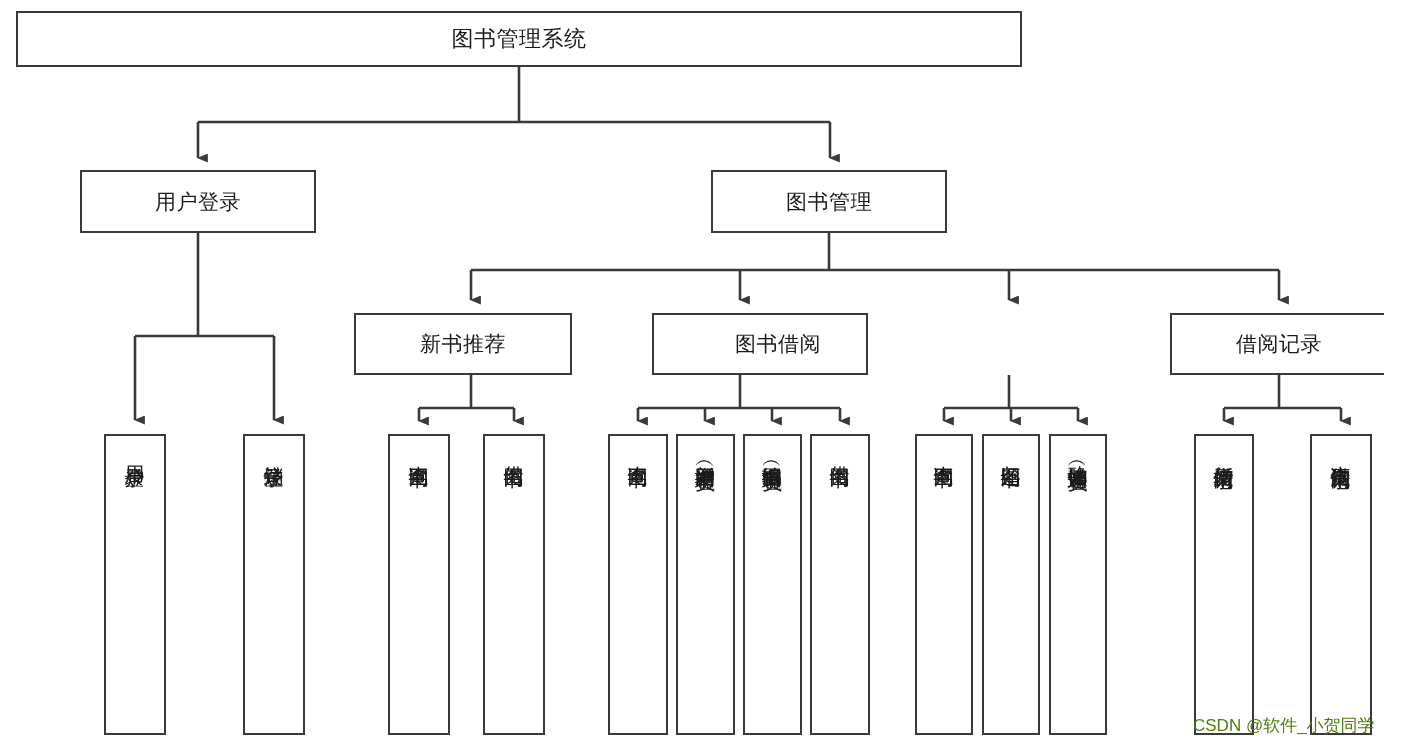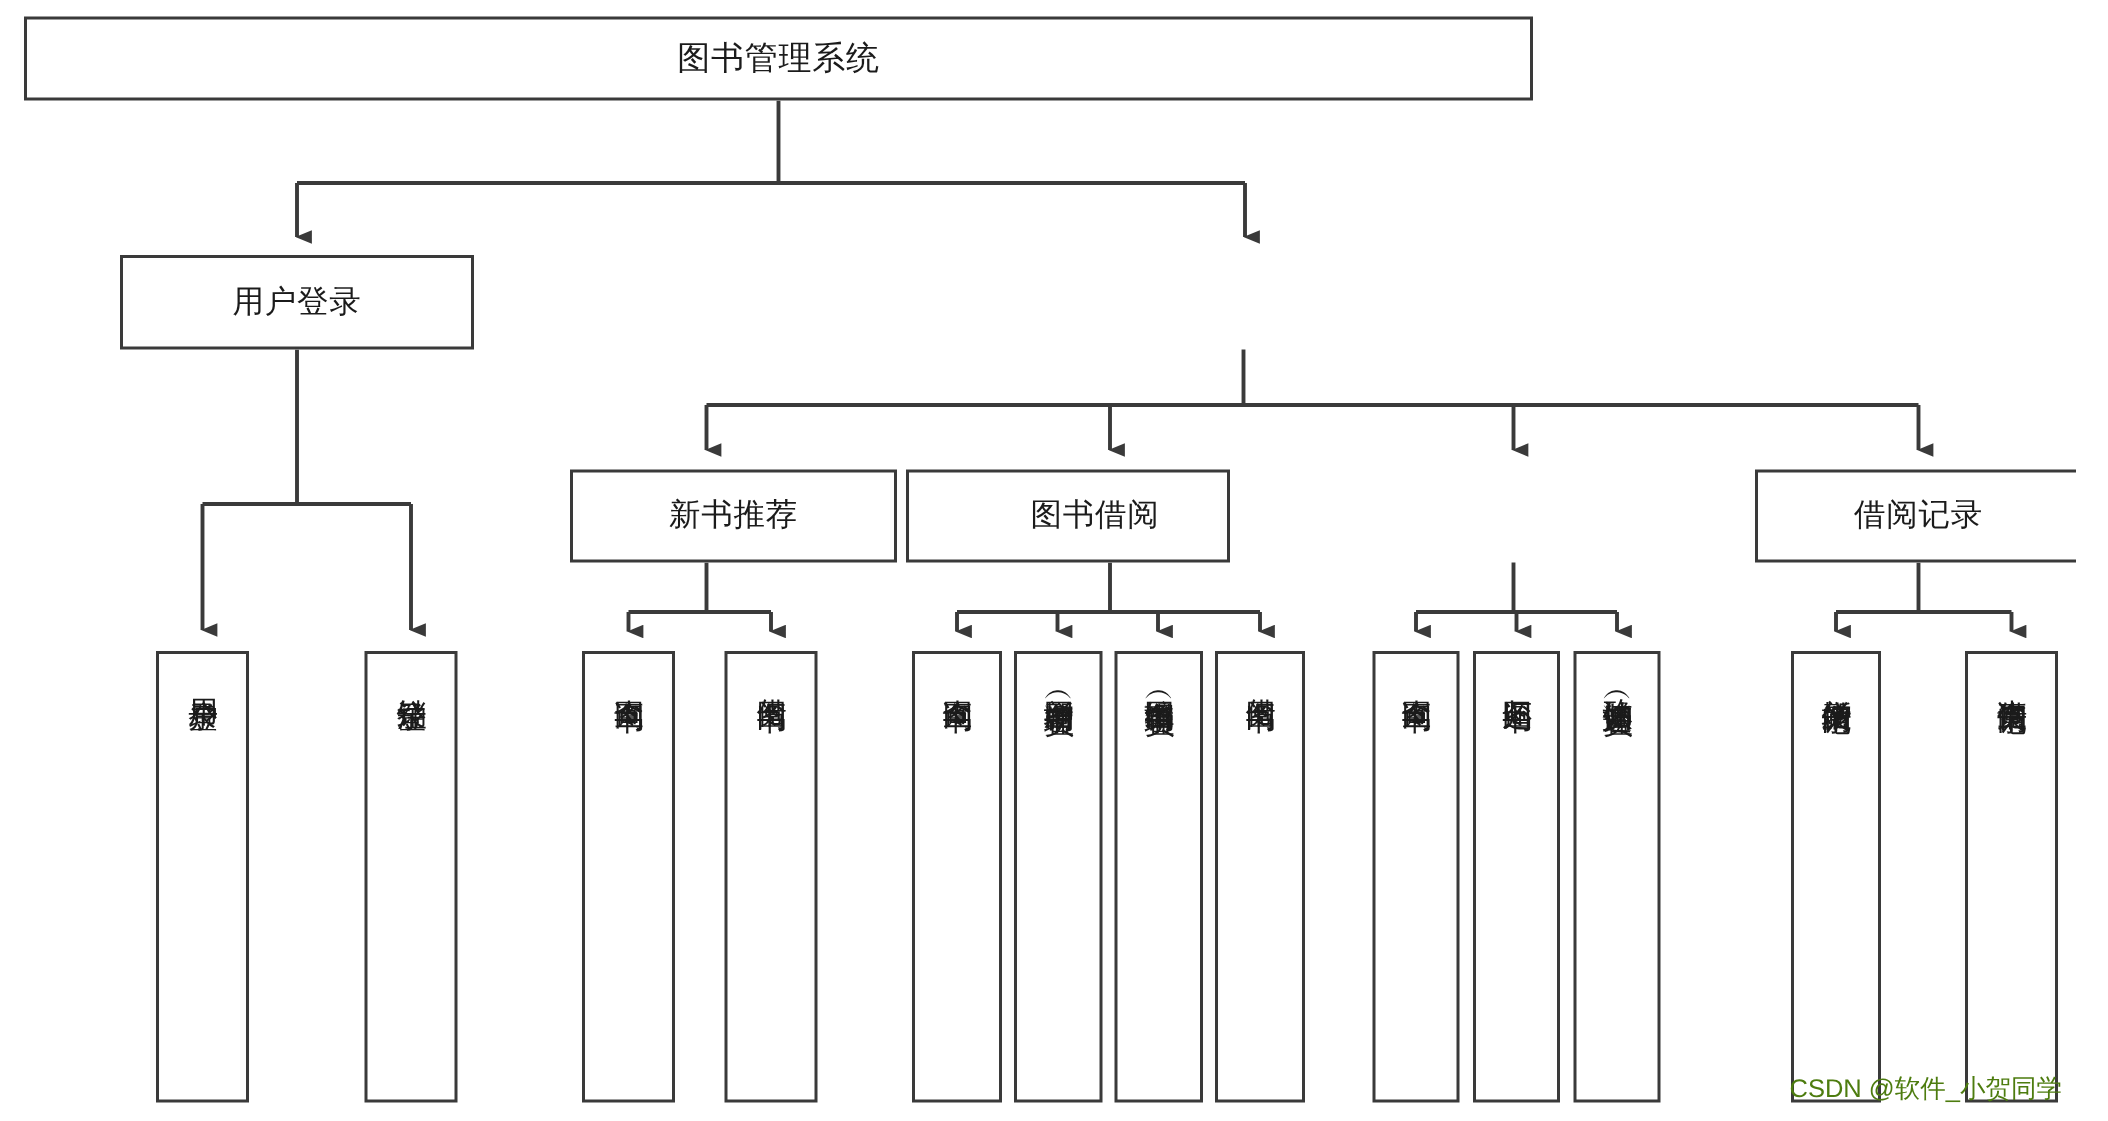--- a/index.html
+++ b/index.html
@@ -132,26 +132,29 @@
   </svg>
 
   <div class="node horiz root" style="left:16px; top:11px; width:1006px; height:56px;">
     <span class="node-label">图书管理系统</span>
   </div>
 
   <div class="node horiz" style="left:80px; top:170px; width:236px; height:63px;">
     <span class="node-label">用户登录</span>
   </div>
 
-
-  <div class="node horiz" style="left:380px; top:313px; width:218px; height:62px;">
+  <div class="node horiz" style="left:711px; top:170px; width:236px; height:63px;">
+    <span class="node-label">图书管理</span>
+  </div>
+
+  <div class="node horiz" style="left:354px; top:313px; width:218px; height:62px;">
     <span class="node-label">新书推荐</span>
   </div>
 
-  <div class="node horiz" style="left:604px; top:313px; width:216px; height:62px;padding-left:36px;">
+  <div class="node horiz" style="left:652px; top:313px; width:216px; height:62px;padding-left:36px;">
     <span class="node-label">图书借阅</span>
   </div>
 
 
   <div class="node horiz" style="left:1170px; top:313px; width:218px; height:62px;">
     <span class="node-label">借阅记录</span>
   </div>
 
   <div class="node vert" style="left:104px; top:434px; width:62px; height:301px;">
     <span class="node-label">用户登录</span>

